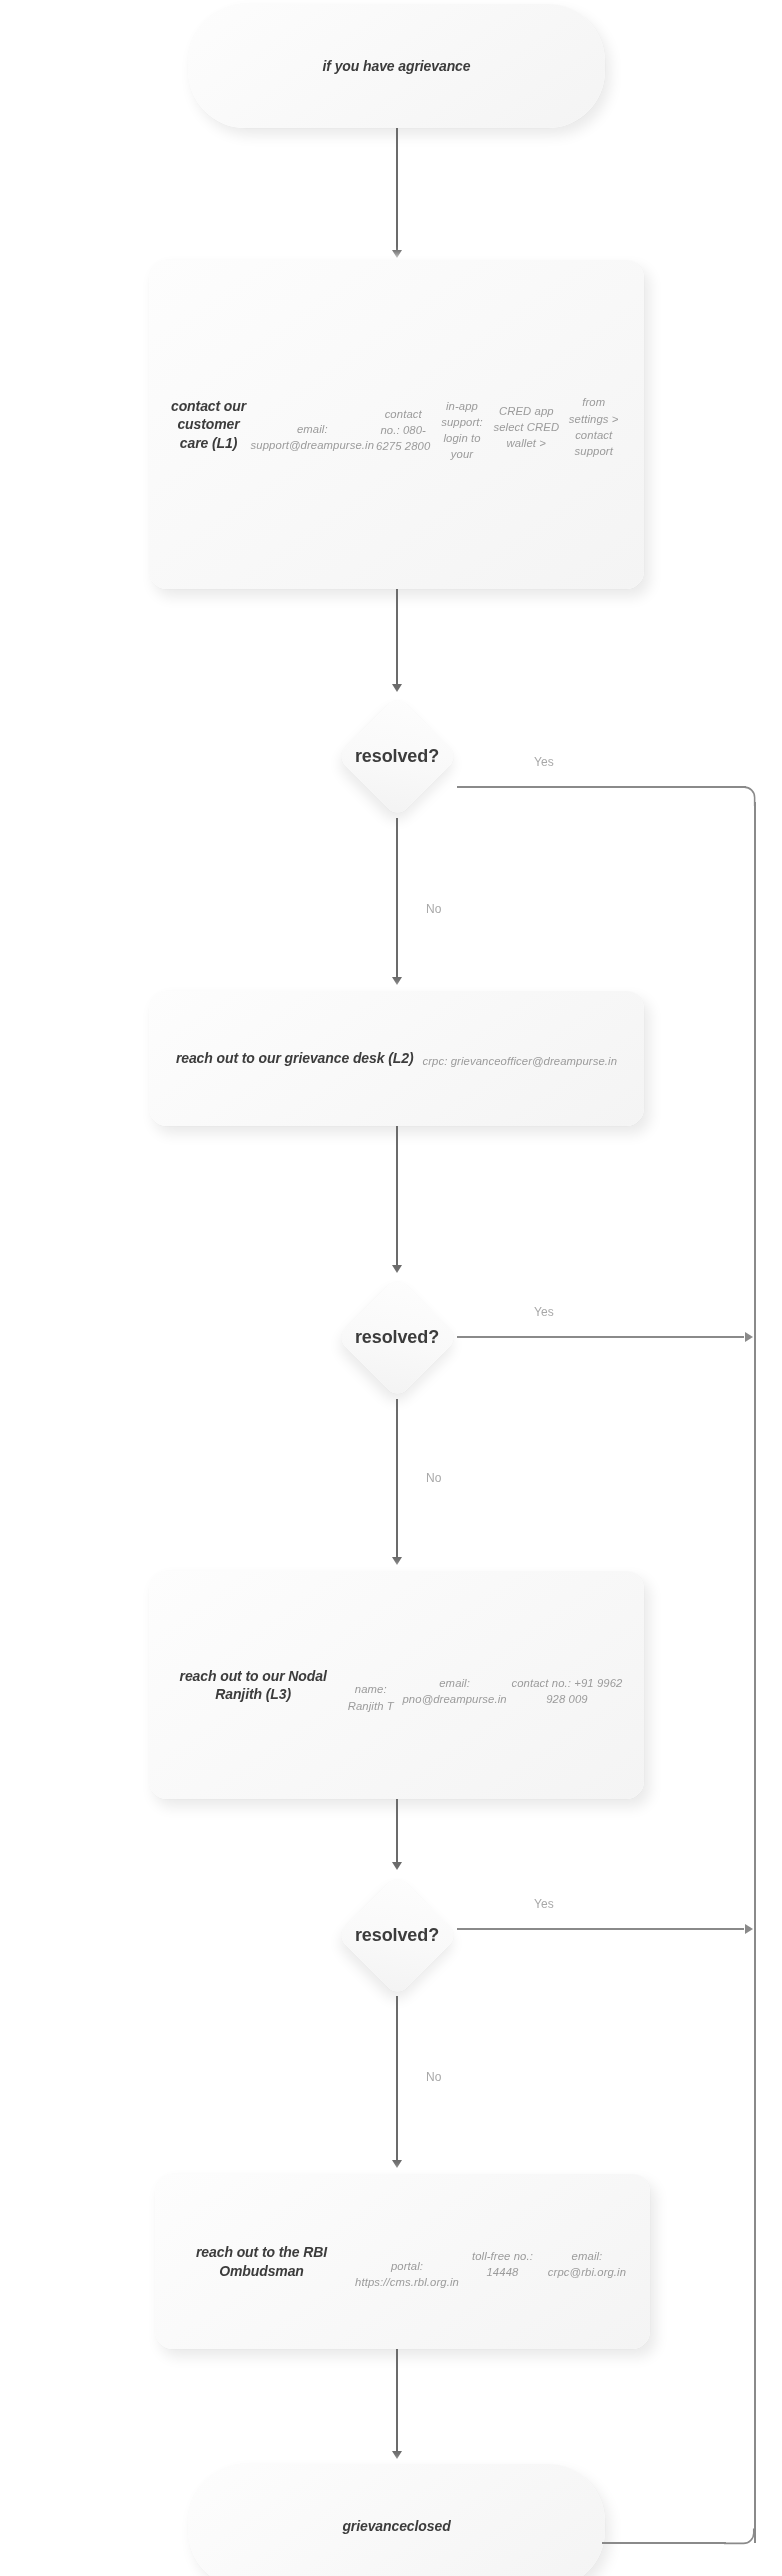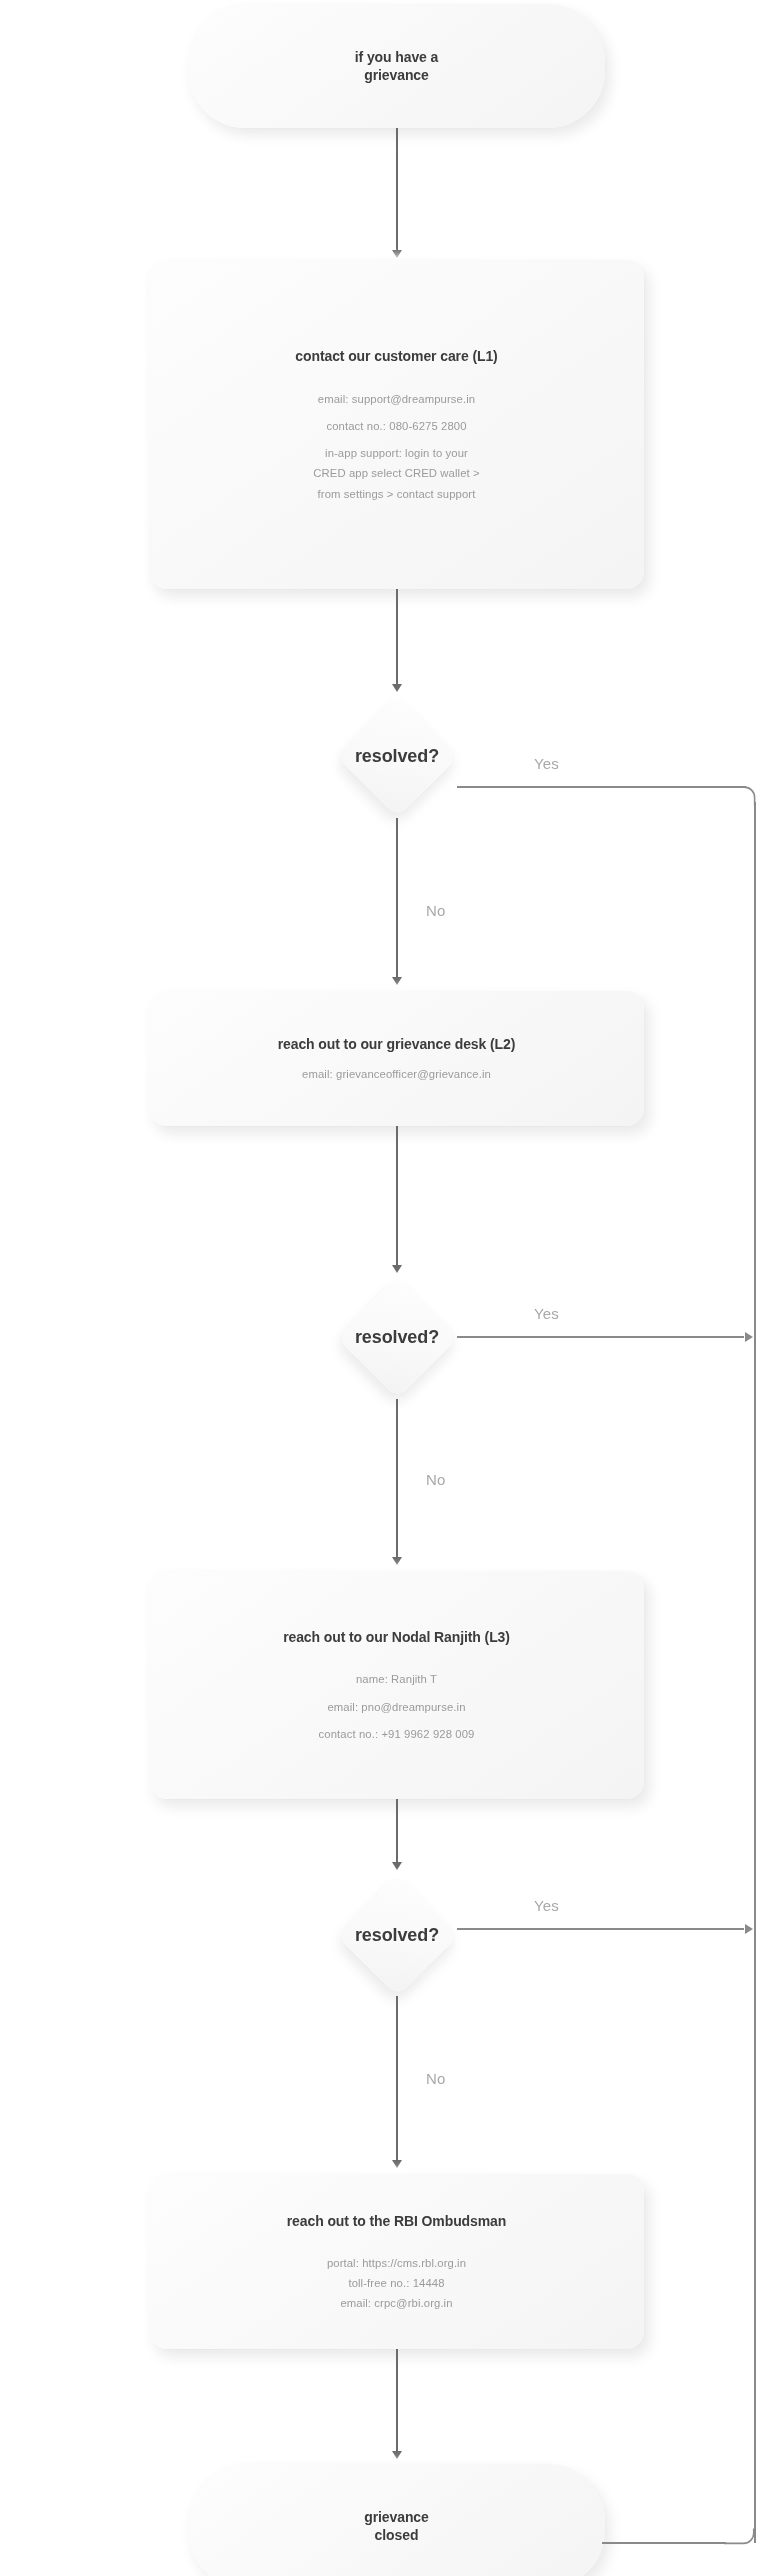--- a/index.html
+++ b/index.html
@@ -18,24 +18,25 @@
   
   .node{
     position:absolute;
     background:linear-gradient(145deg,#fdfdfd 0%,#f8f8f8 55%,#f4f4f4 100%);
     box-shadow:
       5.2px 7.2px 13.4px rgba(0,0,0,0.085),
       -3.1px -3.1px 9.3px rgba(255,255,255,0.95),
       0 0 0 0.5px rgba(0,0,0,0.028);
     box-sizing:border-box;
     display:flex;
-    flex-direction:column;
+    flex-direction:row;
     align-items:center;
     justify-content:center;
     text-align:center;
+    font-style:italic;
   }
 
   
   .terminal{
     border-radius:57px;
   }
   .terminal .title{
     font-size:14px;
     font-weight:700;
     color:#3c3c3c;
@@ -124,21 +125,21 @@
     width:0;height:0;
     border-top:5.2px solid transparent;
     border-bottom:5.2px solid transparent;
     border-left:8.8px solid #8a8a8a;
   }
   
   .elbow{position:absolute;}
 
   .edge-label{
     position:absolute;
-    font-size:15px;
+    font-size:12px;
     font-weight:400;
     color:#a8a8a8;
     letter-spacing:0.1px;
     white-space:nowrap;
   }
 </style>
 </head>
 <body>
 
 <div id="canvas">
@@ -173,21 +174,21 @@
     <path d="M1,23.5 H18 A20,20 0 0 1 38,43.5 V60" fill="none" stroke="#8a8a8a" stroke-width="3"></path>
   </svg>
   <div class="edge-label" style="left:534px;top:755px;">Yes</div>
 
   <div class="vline" style="left:396px;top:818px;height:160px;"></div>
   <div class="arrow-down" style="left:392px;top:977px;"></div>
   <div class="edge-label" style="left:426px;top:902px;">No</div>
 
   <div class="node card" style="left:149px;top:991px;width:495px;height:135px;gap:9px;">
     <div class="title">reach out to our grievance desk (L2)</div>
-    <div class="line gap-sm">email: grievanceofficer@grievance.in</div>
+    <div class="line gap-sm">crpc: grievanceofficer@dreampurse.in</div>
   </div>
 
   <div class="vline" style="left:396px;top:1126px;height:140px;"></div>
   <div class="arrow-down" style="left:392px;top:1265px;"></div>
 
   <div class="diamond-wrap" style="left:335px;top:1275px;width:124px;height:124px;">
     <div class="diamond-shape"></div>
     <div class="diamond-label">resolved?</div>
   </div>
 
@@ -215,21 +216,21 @@
   </div>
 
   <div class="hline" style="left:457px;top:1928px;width:287px;"></div>
   <div class="arrow-right" style="left:745px;top:1924px;"></div>
   <div class="edge-label" style="left:534px;top:1897px;">Yes</div>
 
   <div class="vline" style="left:396px;top:1996px;height:165px;"></div>
   <div class="arrow-down" style="left:392px;top:2160px;"></div>
   <div class="edge-label" style="left:426px;top:2070px;">No</div>
 
-  <div class="node card" style="left:149px;top:2174px;width:495px;height:175px;text-align:center;">
+  <div class="node card" style="left:155px;top:2174px;width:495px;height:175px;text-align:center;">
     <div class="title">reach out to the RBI Ombudsman</div>
     <div class="line gap-lg">portal: https://cms.rbl.org.in</div>
     <div class="line gap-sm">toll-free no.: 14448</div>
     <div class="line gap-sm">email: crpc@rbi.org.in</div>
   </div>
 
   <div class="vline" style="left:396px;top:2349px;height:103px;"></div>
   <div class="arrow-down" style="left:392px;top:2451px;"></div>
 
   <div class="node terminal" style="left:188px;top:2464px;width:417px;height:124px;">

